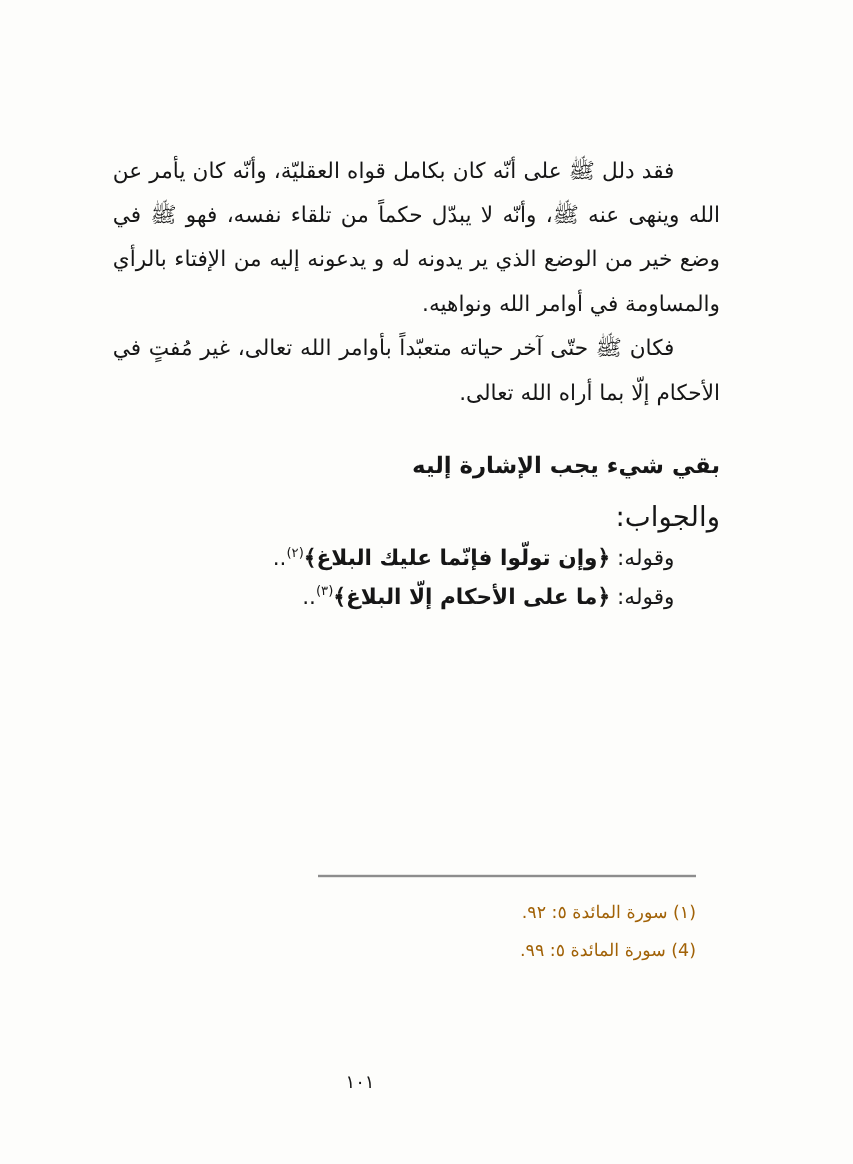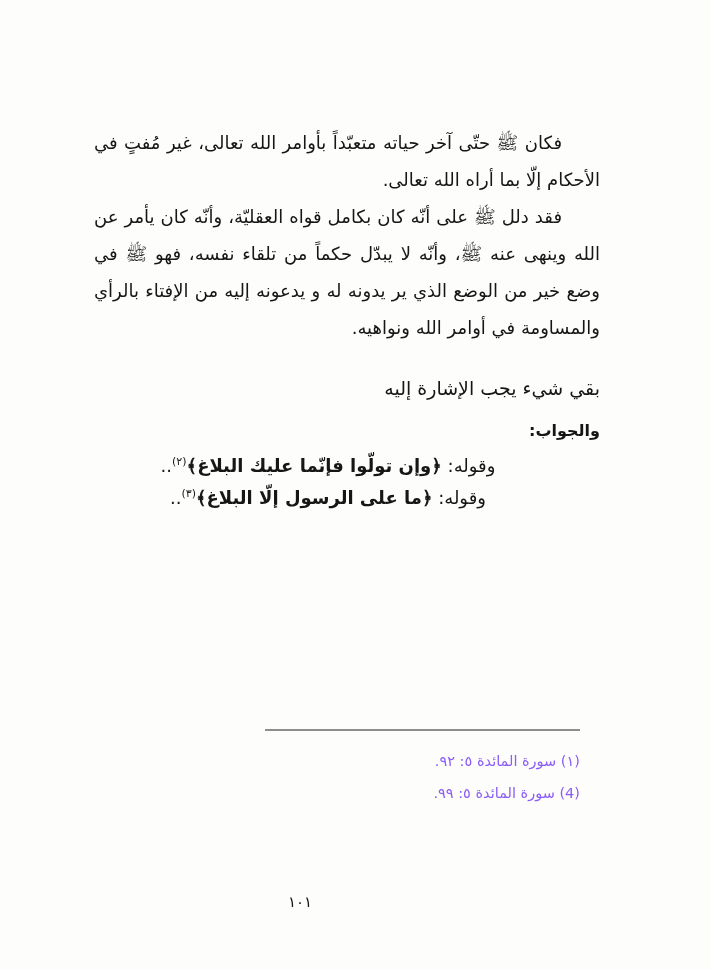--- a/index.html
+++ b/index.html
@@ -25,39 +25,39 @@
   p{margin:0;}
   .body-par{
     font-size:18px;
     line-height:37px;
     text-align:justify;
     text-justify:inter-word;
   }
   .indent{text-indent:38px;}
   .section-heading{
     font-size:19px;
-    font-weight:normal;
+    font-weight:bold;
     line-height:30px;
     text-align:right;
     margin-top:27px;
     margin-bottom:13px;
   }
   .answer-heading{
-    font-size:16px;
-    font-weight:bold;
+    font-size:23px;
+    font-weight:normal;
     line-height:30px;
     text-align:right;
     margin-top:8px;
     margin-bottom:4px;
   }
   .quote{font-weight:bold;}
   .quote-line{
     font-size:18px;
     line-height:32px;
-    text-align:center;
+    text-align:right;
   }
   sup.fnref{
     font-size:11px;
     font-weight:normal;
     vertical-align:super;
     line-height:0;
   }
   .footnote-area{
     position:absolute;
     top:729px;
@@ -67,52 +67,52 @@
   }
   .footnote-divider{
     border:0;
     border-top:2px solid #8d8d8d;
     margin:0 0 14px 0;
     width:315px;
   }
   .footnote{
     font-size:14.5px;
     line-height:32px;
-    color:#8b5cf6;
+    color:#a16207;
   }
   .page-number{
     position:absolute;
     top:893px;
     left:0;
     width:600px;
     text-align:center;
     font-size:15px;
     letter-spacing:2px;
   }
 </style>
 </head>
 <body>
 
 <div class="page">
 
   <div class="text-block">
 
+    <p class="body-par indent">فقد دلل ﷺ على أنّه كان بكامل قواه العقليّة، وأنّه كان يأمر عن الله وينهى عنه ﷺ، وأنّه لا يبدّل حكماً من تلقاء نفسه، فهو ﷺ في وضع خير من الوضع الذي ير يدونه له و يدعونه إليه من الإفتاء بالرأي والمساومة في أوامر الله ونواهيه.</p>
+
     <p class="body-par indent">فكان ﷺ حتّى آخر حياته متعبّداً بأوامر الله تعالى، غير مُفتٍ في الأحكام إلّا بما أراه الله تعالى.</p>
-
-    <p class="body-par indent">فقد دلل ﷺ على أنّه كان بكامل قواه العقليّة، وأنّه كان يأمر عن الله وينهى عنه ﷺ، وأنّه لا يبدّل حكماً من تلقاء نفسه، فهو ﷺ في وضع خير من الوضع الذي ير يدونه له و يدعونه إليه من الإفتاء بالرأي والمساومة في أوامر الله ونواهيه.</p>
 
     <p class="section-heading">بقي شيء يجب الإشارة إليه</p>
 
 
     <p class="answer-heading">والجواب:</p>
 
 
     <p class="quote-line indent"><span>وقوله: </span><span class="quote">﴿وإن تولّوا فإنّما عليك البلاغ﴾</span><sup class="fnref">(٢)</sup><span>..</span></p>
 
-    <p class="quote-line indent"><span>وقوله: </span><span class="quote">﴿ما على الرسول إلّا البلاغ﴾</span><sup class="fnref">(٣)</sup><span>..</span></p>
+    <p class="quote-line indent"><span>وقوله: </span><span class="quote">﴿ما على الأحكام إلّا البلاغ﴾</span><sup class="fnref">(٣)</sup><span>..</span></p>
 
   </div>
 
   <div class="footnote-area">
     <hr class="footnote-divider">
     <div class="footnote">(١) سورة المائدة ٥: ٩٢.</div>
     <div class="footnote">(4) سورة المائدة ٥: ٩٩.</div>
   </div>
 
   <div class="page-number">١٠١</div>

